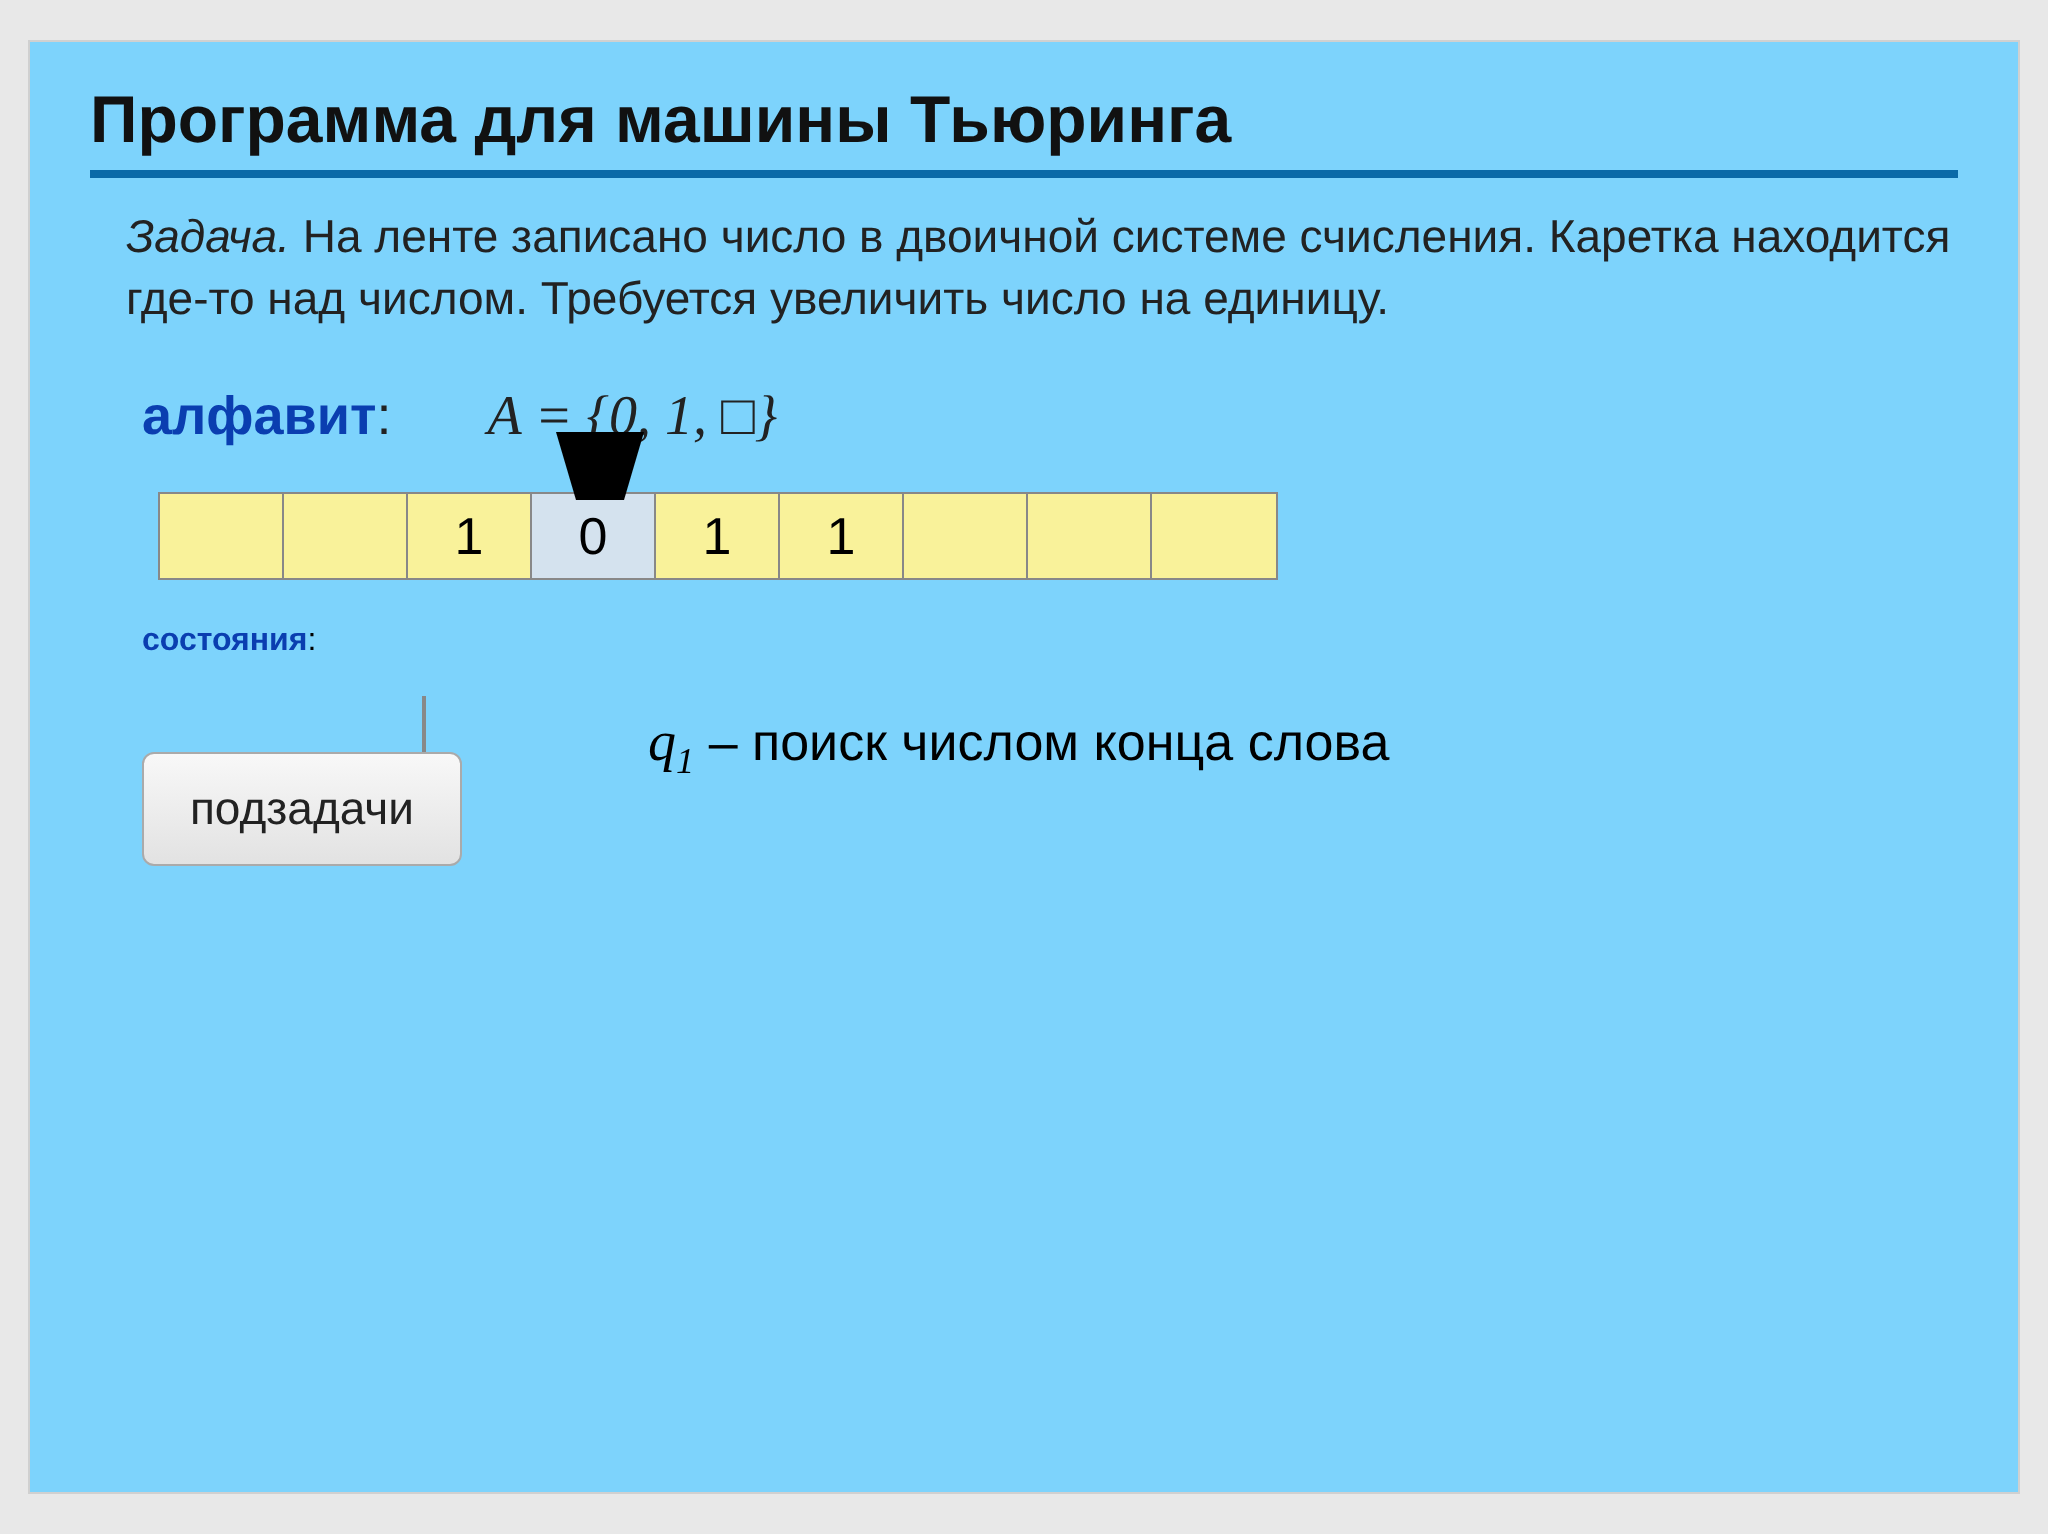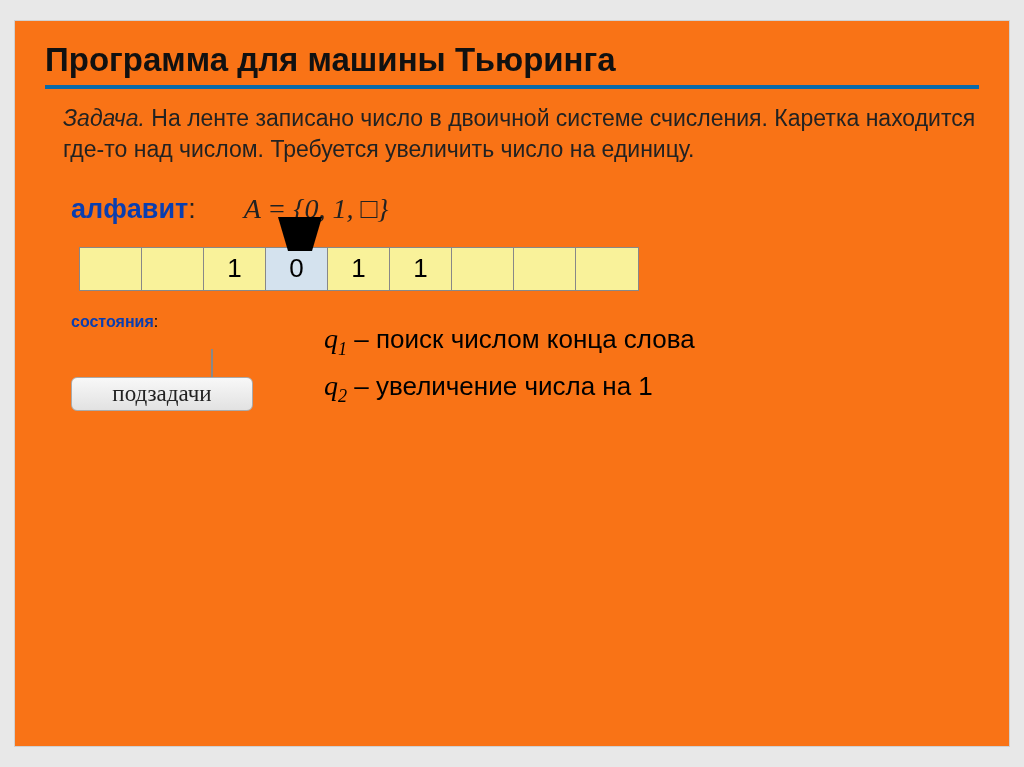--- a/index.html
+++ b/index.html
@@ -4,21 +4,21 @@
 <style>
   * { box-sizing: border-box; margin: 0; padding: 0; }
   body {
     font-family: Arial, Helvetica, sans-serif;
     background: #e8e8e8;
     width: 1024px;
     height: 767px;
     overflow: hidden;
   }
   .slide {
-    background: #f97316;
+    background: #7dd3fc;
     margin: 20px 14px;
     width: 996px;
     height: 727px;
     border: 1px solid #d0d0d0;
     padding: 20px 30px 30px 30px;
   }
   .title {
     font-size: 33px;
     font-weight: bold;
     color: #111;
@@ -63,35 +63,34 @@
     border-right: 1px solid #888;
     display: flex;
     align-items: center;
     justify-content: center;
     font-size: 26px;
     color: #000;
   }
   .cell:last-child { border-right: none; }
   .yellow { background: #f9f29a; }
   .blue { background: #d4e2ee; }
-  .states { display: flex; align-items: flex-end; margin-left: 26px; gap: 30px; }
+  .states { display: flex; align-items: center; margin-left: 26px; gap: 30px; }
   .states-left { position: relative; width: 175px; }
   .states-right { font-size: 26px; line-height: 1.65; }
   .callout {
     margin-top: 46px;
     position: relative;
     background: linear-gradient(#f8f8f8, #e2e2e2);
     border: 1px solid #aaa;
     border-radius: 6px;
-    padding: 3px 18px;
+    padding: 14px 18px;
     font-size: 23px;
     color: #222;
-    width: 182px;
+    width: 160px;
     text-align: center;
-    font-family: Liberation Serif, serif;
   }
   .callout-line {
     position: absolute;
     top: 36px;
     left: 140px;
     width: 2px;
     height: 28px;
     background: #888;
   }
 </style>
@@ -131,17 +130,16 @@
   </div>
 
   <div class="states">
     <div class="states-left">
       <div><span class="kw">состояния</span>:</div>
       <div class="callout-line"></div>
       <div class="callout">подзадачи</div>
     </div>
     <div class="states-right" id="states-list">
         <div><span class="ital">q<span class="sub">1</span></span> – <span>поиск числом конца слова</span></div>
-        <div><span class="ital">q<span class="sub">2</span></span> – <span>увеличение числа на 1</span></div>
       </div>
   </div>
 
 </div>
 
 </body></html>

